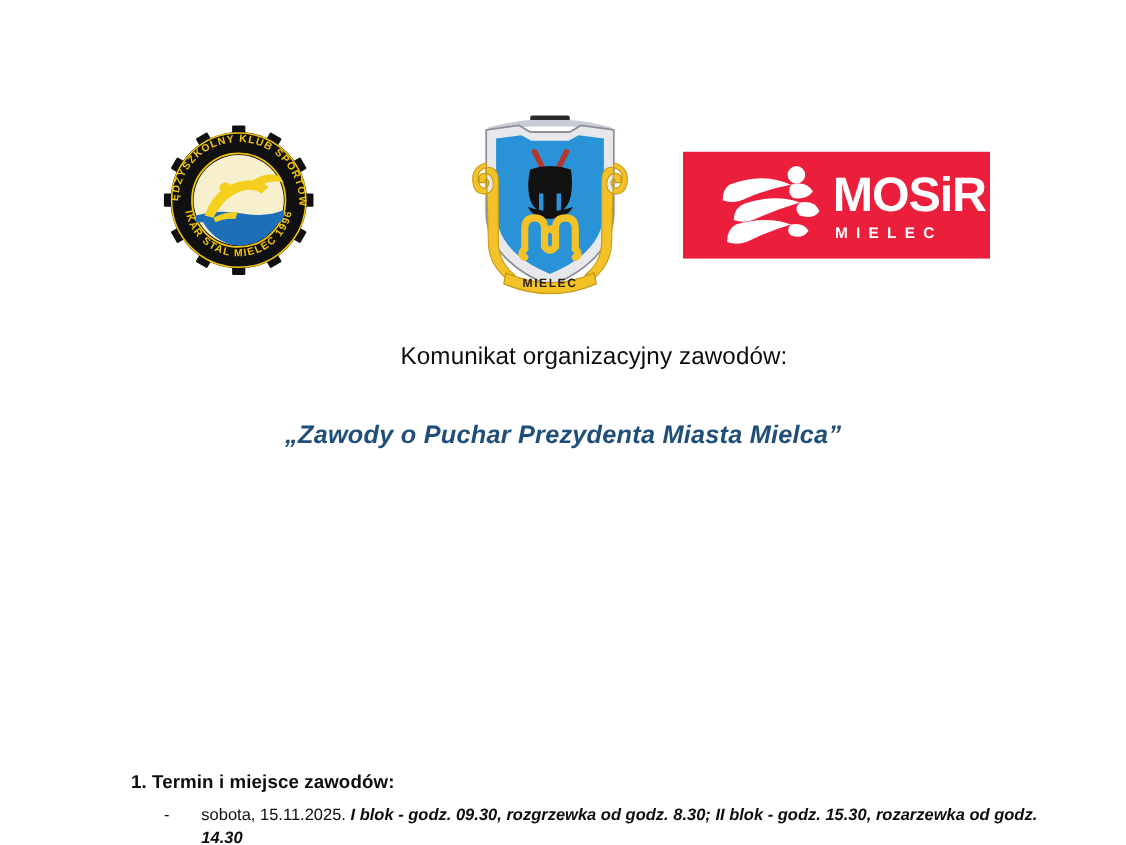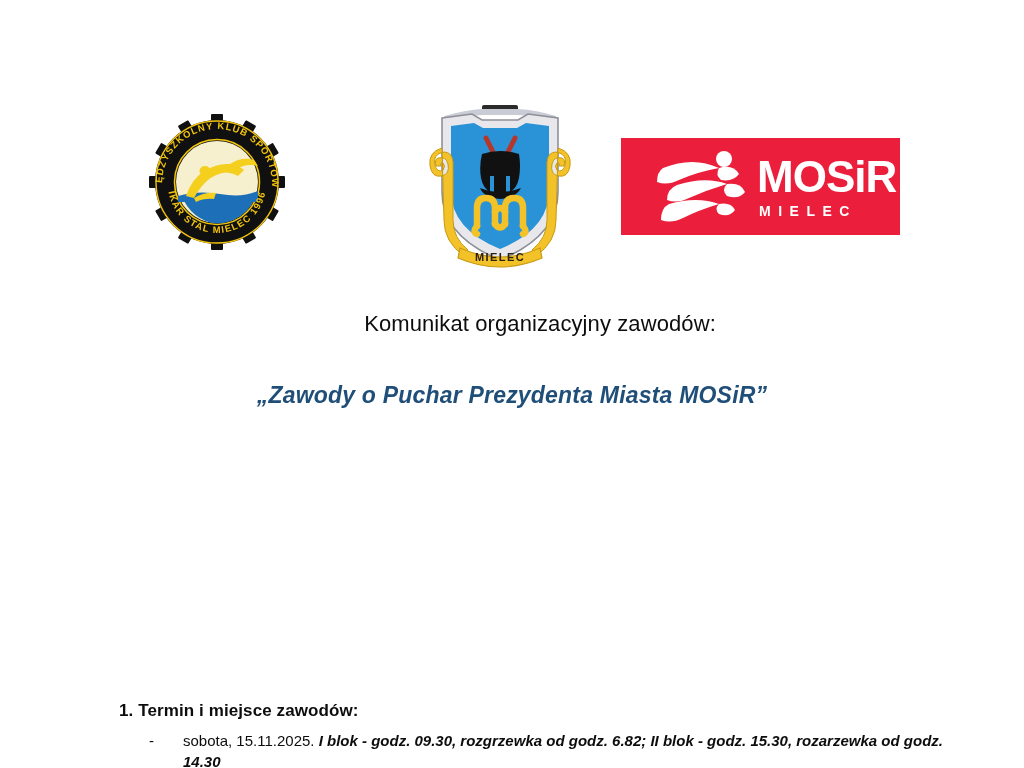--- a/index.html
+++ b/index.html
@@ -238,22 +238,22 @@
           <path d="M 98 66 Q 110 64 114 72 Q 108 80 98 76 Q 93 71 98 66 Z"></path>
         </g>
         <text x="136" y="54" font-family="'Liberation Sans', sans-serif" font-size="44" font-weight="bold" fill="#ffffff" letter-spacing="-1">MOSiR</text>
         <text x="138" y="78" font-family="'Liberation Sans', sans-serif" font-size="14" font-weight="bold" fill="#ffffff" letter-spacing="7.5">MIELEC</text>
       </svg>
     </div>
   </div>
 
   <div class="heading-komunikat">Komunikat organizacyjny zawodów:</div>
 
-  <div class="heading-title">„Zawody o Puchar Prezydenta Miasta MOSiR”</div>
+  <div class="heading-title">„Zawody o Puchar Prezydenta Miasta Mielca”</div>
 
   <div class="section-1">1. Termin i miejsce zawodów:</div>
 
   <div class="bullet-row">
     <span class="bullet-dash">-</span>
-    <span class="bullet-text"><span>sobota, 15.11.2025. </span><span class="bi">I blok - godz. 09.30, rozgrzewka od godz. 6.82; II blok - godz. 15.30,</span> <span class="bi">rozarzewka od godz. 14.30</span></span>
+    <span class="bullet-text"><span>sobota, 15.11.2025. </span><span class="bi">I blok - godz. 09.30, rozgrzewka od godz. 8.30; II blok - godz. 15.30,</span> <span class="bi">rozarzewka od godz. 14.30</span></span>
   </div>
 
 </div>
 
 </body></html>

